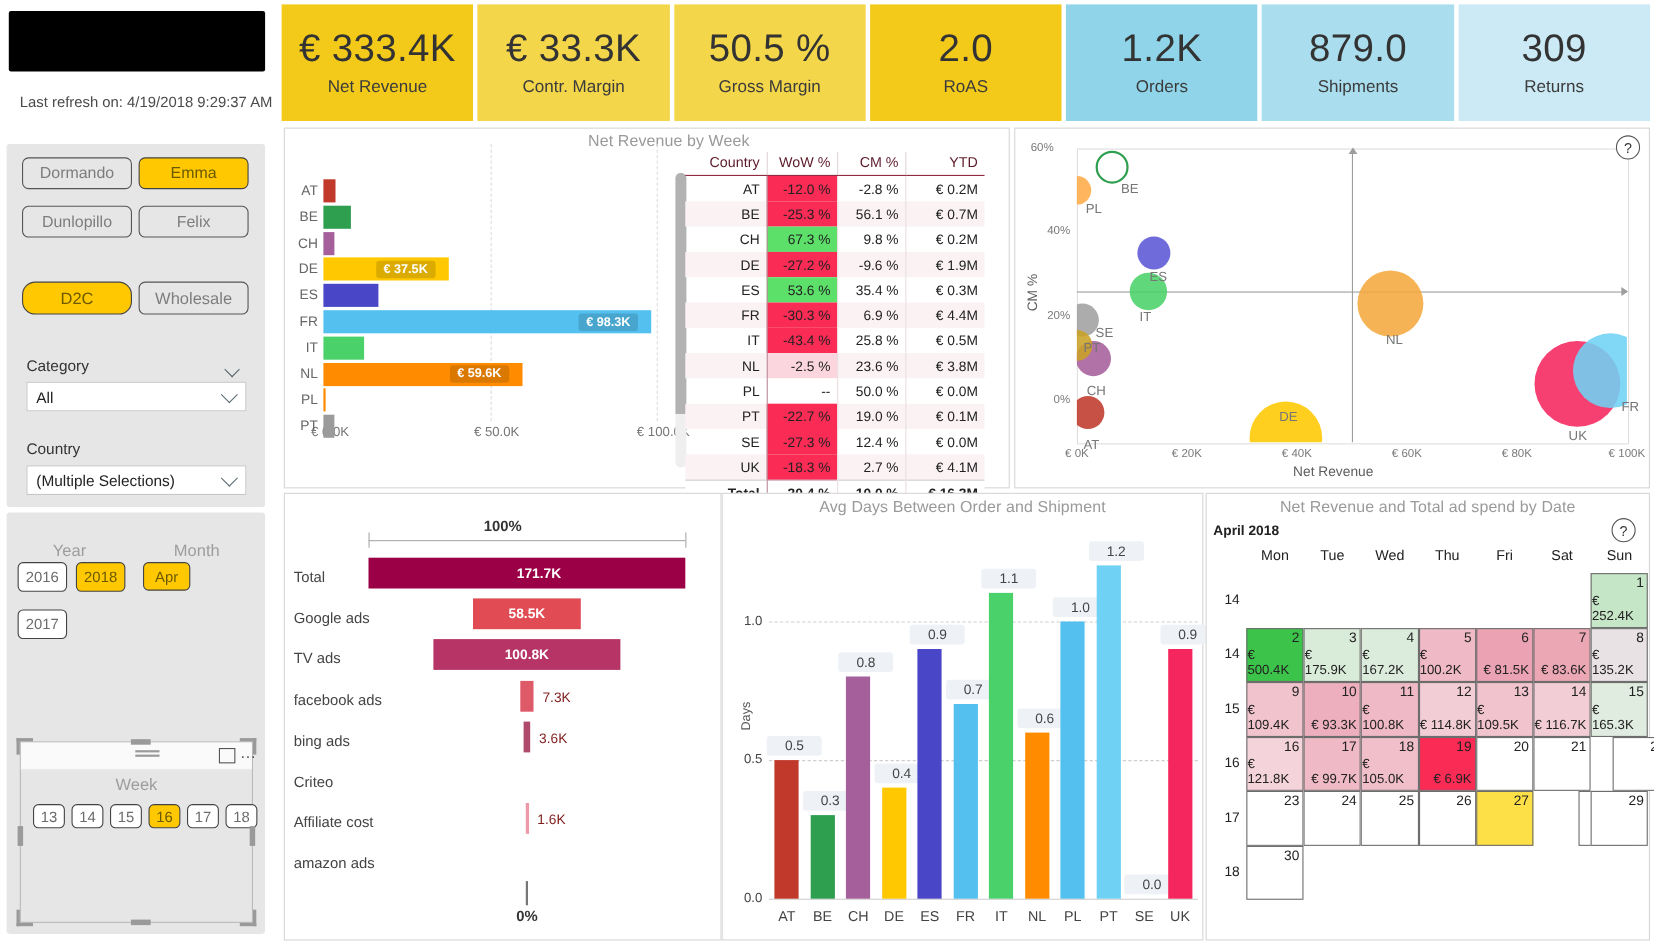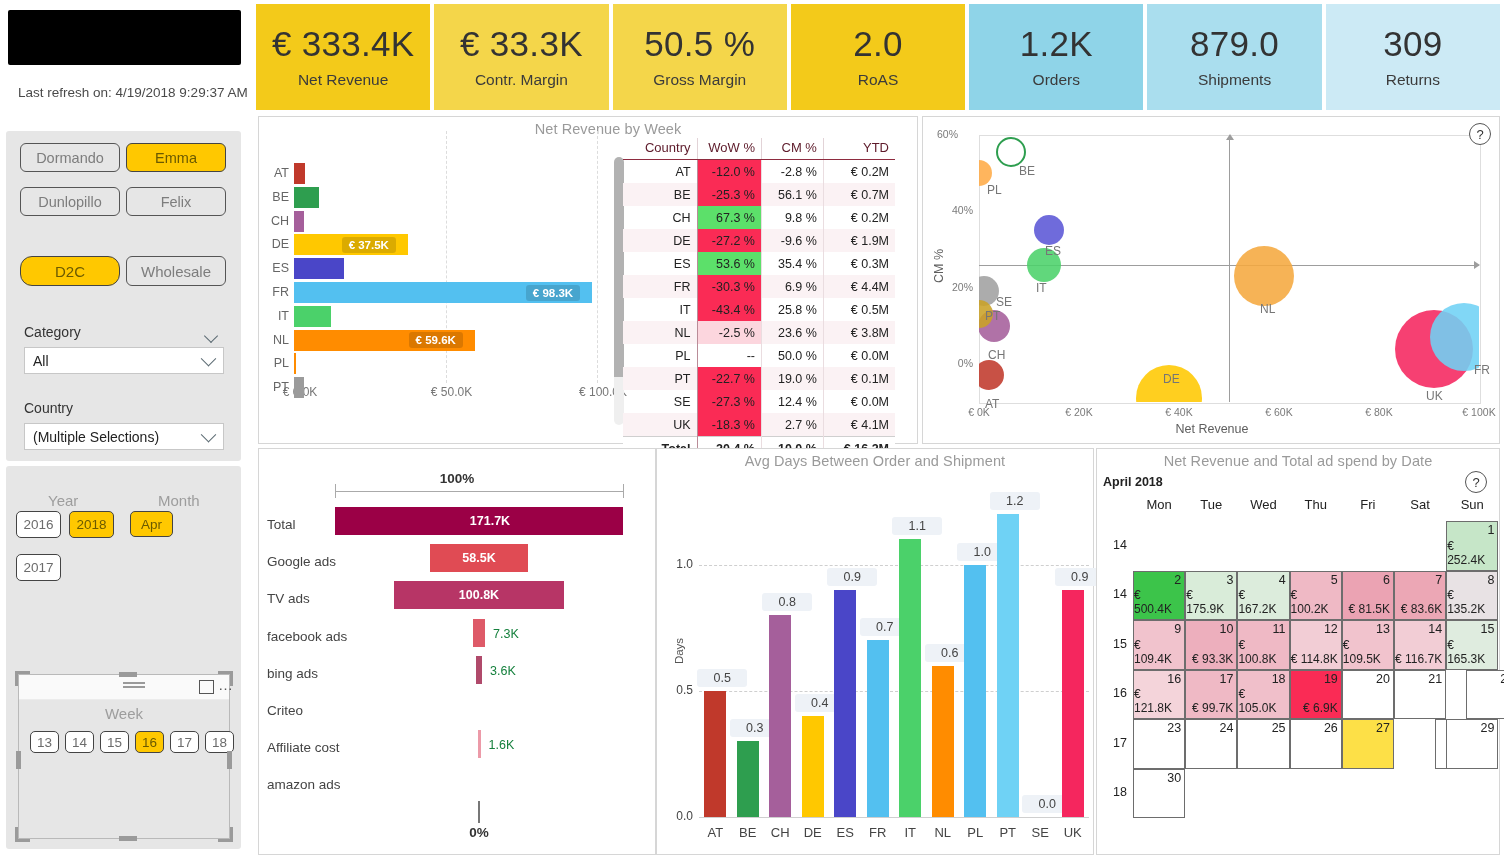--- a/index.html
+++ b/index.html
@@ -86,21 +86,21 @@
   .axis-t{position:absolute;font-size:10.5px;color:#7a7a7a;}
   .qline{position:absolute;background:#9d9d9d;}
   .helpbtn{position:absolute;width:20px;height:20px;border:1.4px solid #555;border-radius:50%;
     font-size:13px;color:#333;display:flex;align-items:center;justify-content:center;cursor:pointer;background:#fff;}
 
   
   #funnel{left:258px;top:448px;width:398px;height:407px;}
   .fn-label{position:absolute;left:8px;font-size:13.5px;color:#444;}
   .fn-bar{position:absolute;}
   .fn-inner{position:absolute;font-size:12.5px;font-weight:bold;color:#fff;white-space:nowrap;}
-  .fn-out{position:absolute;font-size:12.5px;color:#15803d;white-space:nowrap;}
+  .fn-out{position:absolute;font-size:12.5px;color:#7f1d1d;white-space:nowrap;}
 
   
   #colchart{left:656px;top:448px;width:438px;height:407px;}
   .col{position:absolute;bottom:0;}
   .col-lbl{position:absolute;font-size:12.5px;color:#444;background:#eef2f7;border-radius:3px;padding:2px 7px;white-space:nowrap;}
   .col-cat{position:absolute;font-size:13px;color:#444;text-align:center;}
   .cc-grid{position:absolute;border-top:1px dashed #cfcfcf;}
   .cc-ytick{position:absolute;font-size:12px;color:#444;text-align:right;}
 
   

